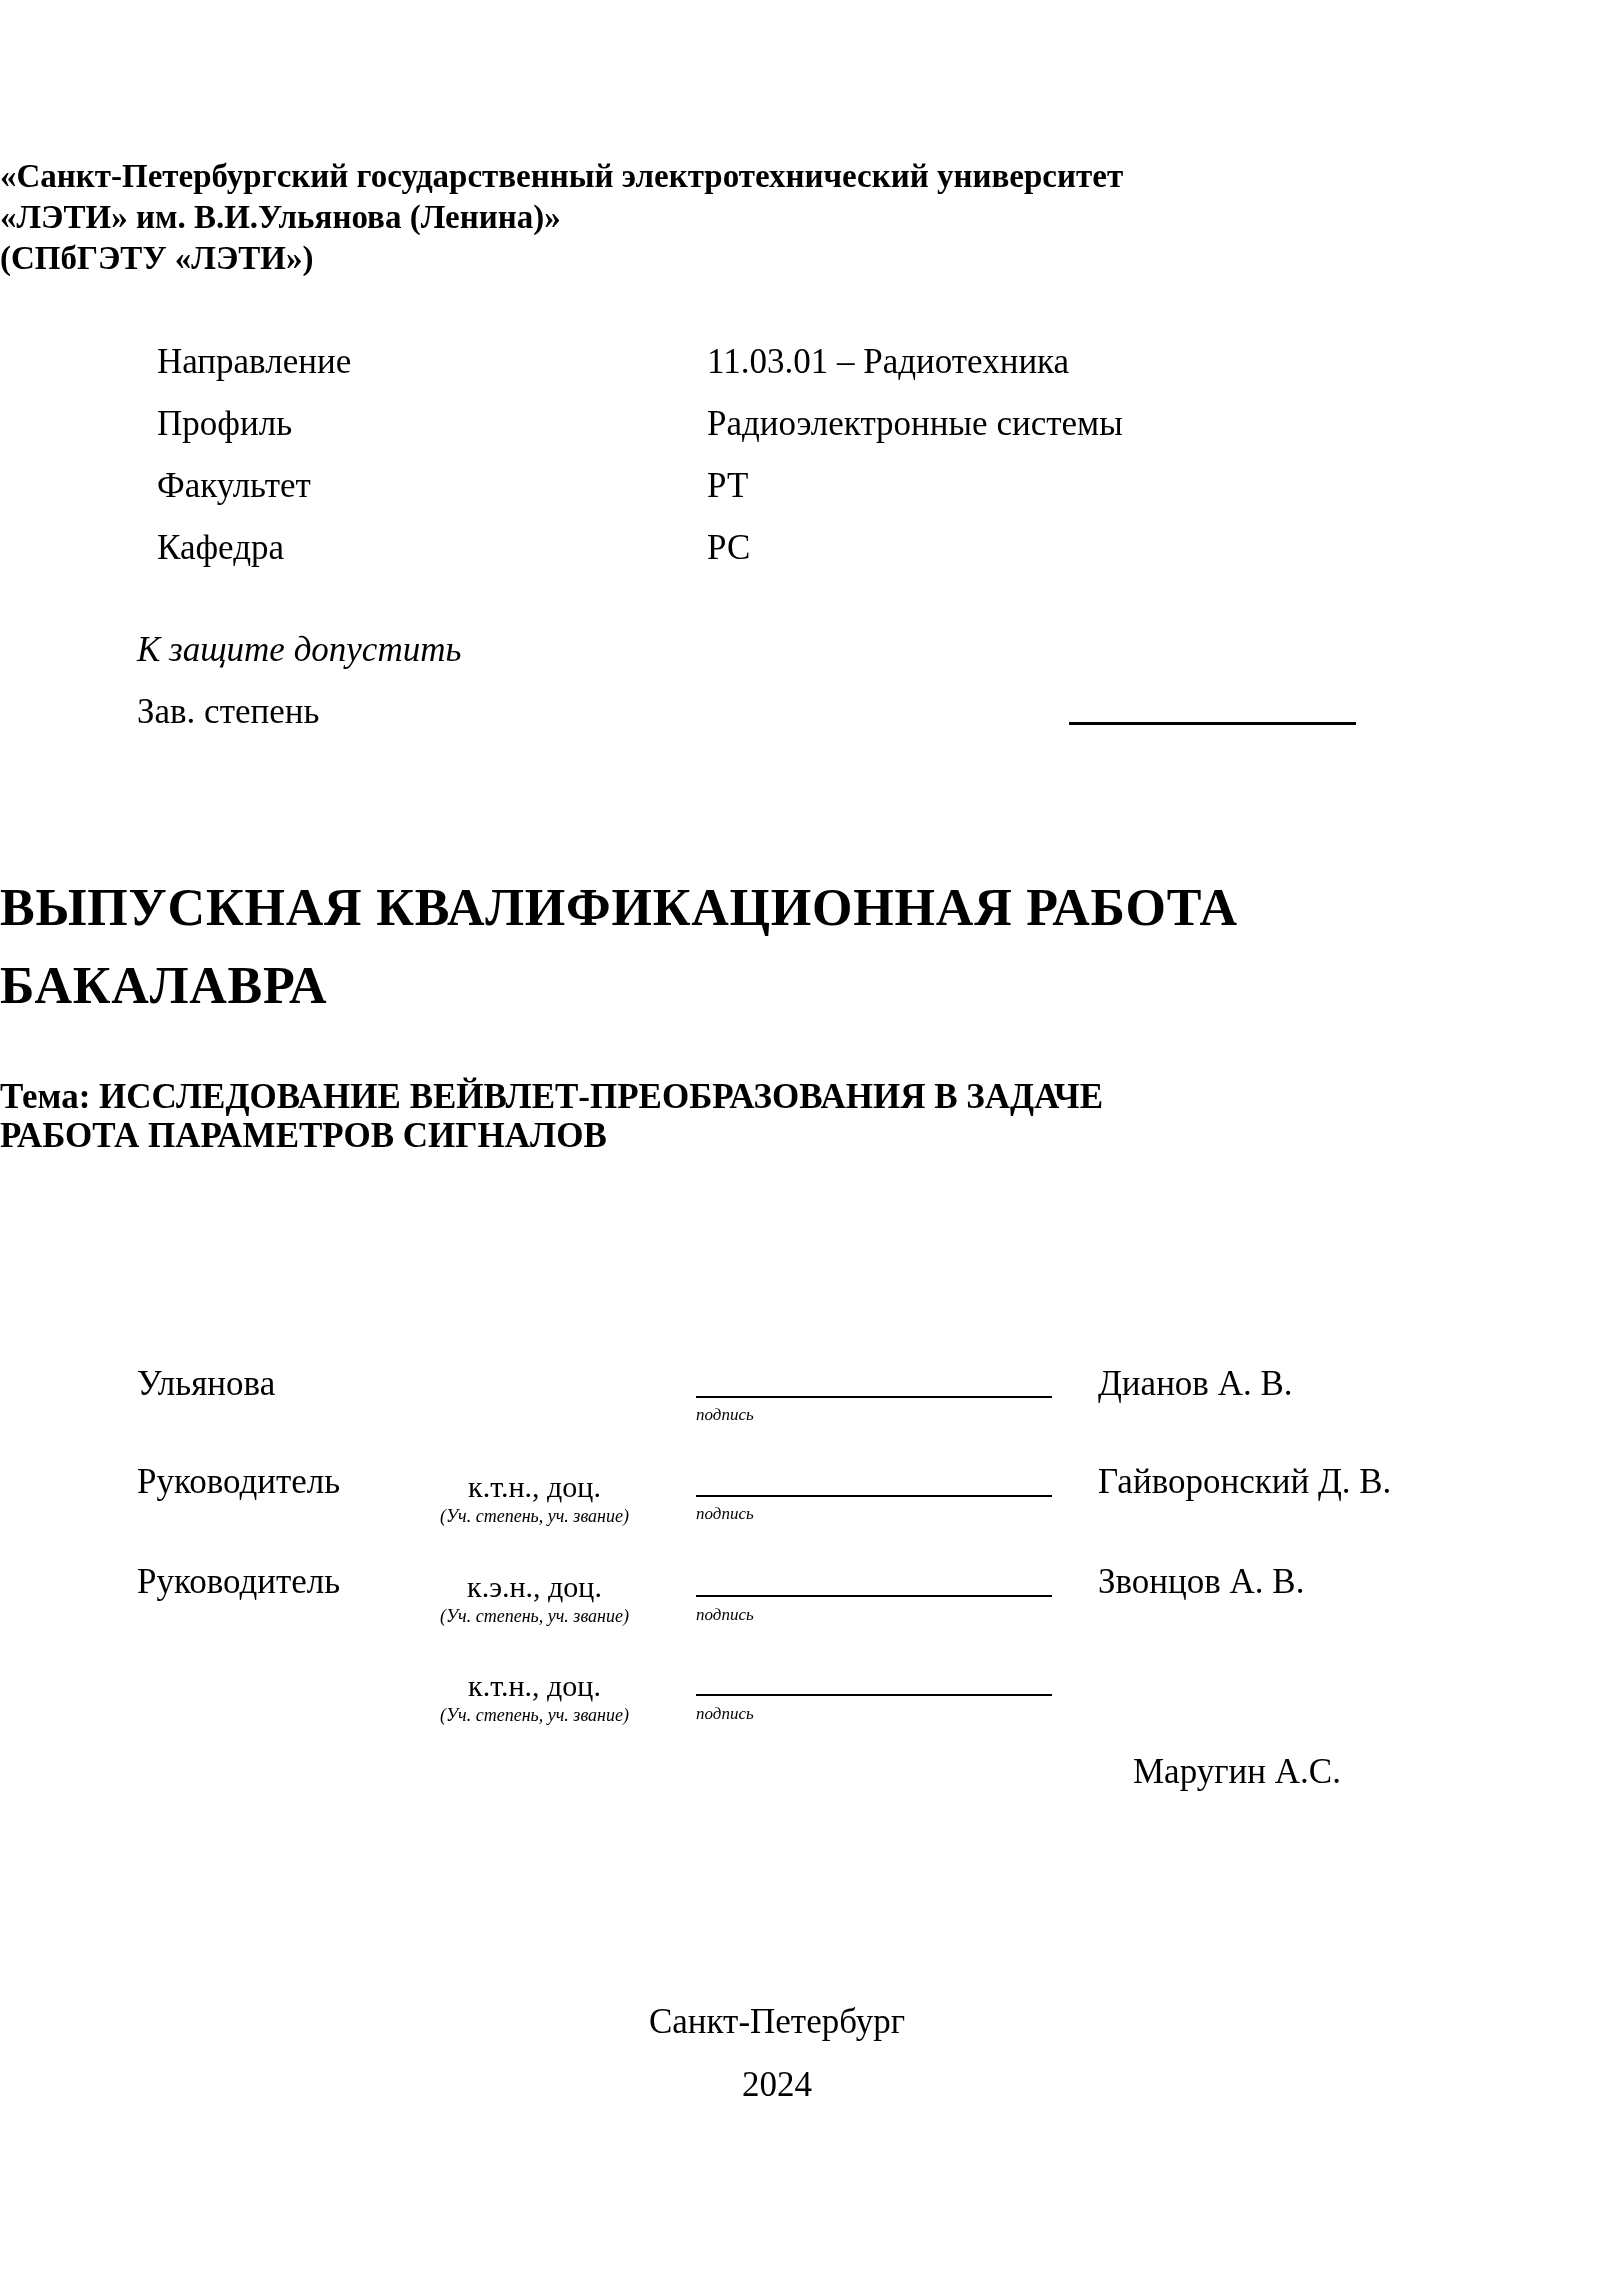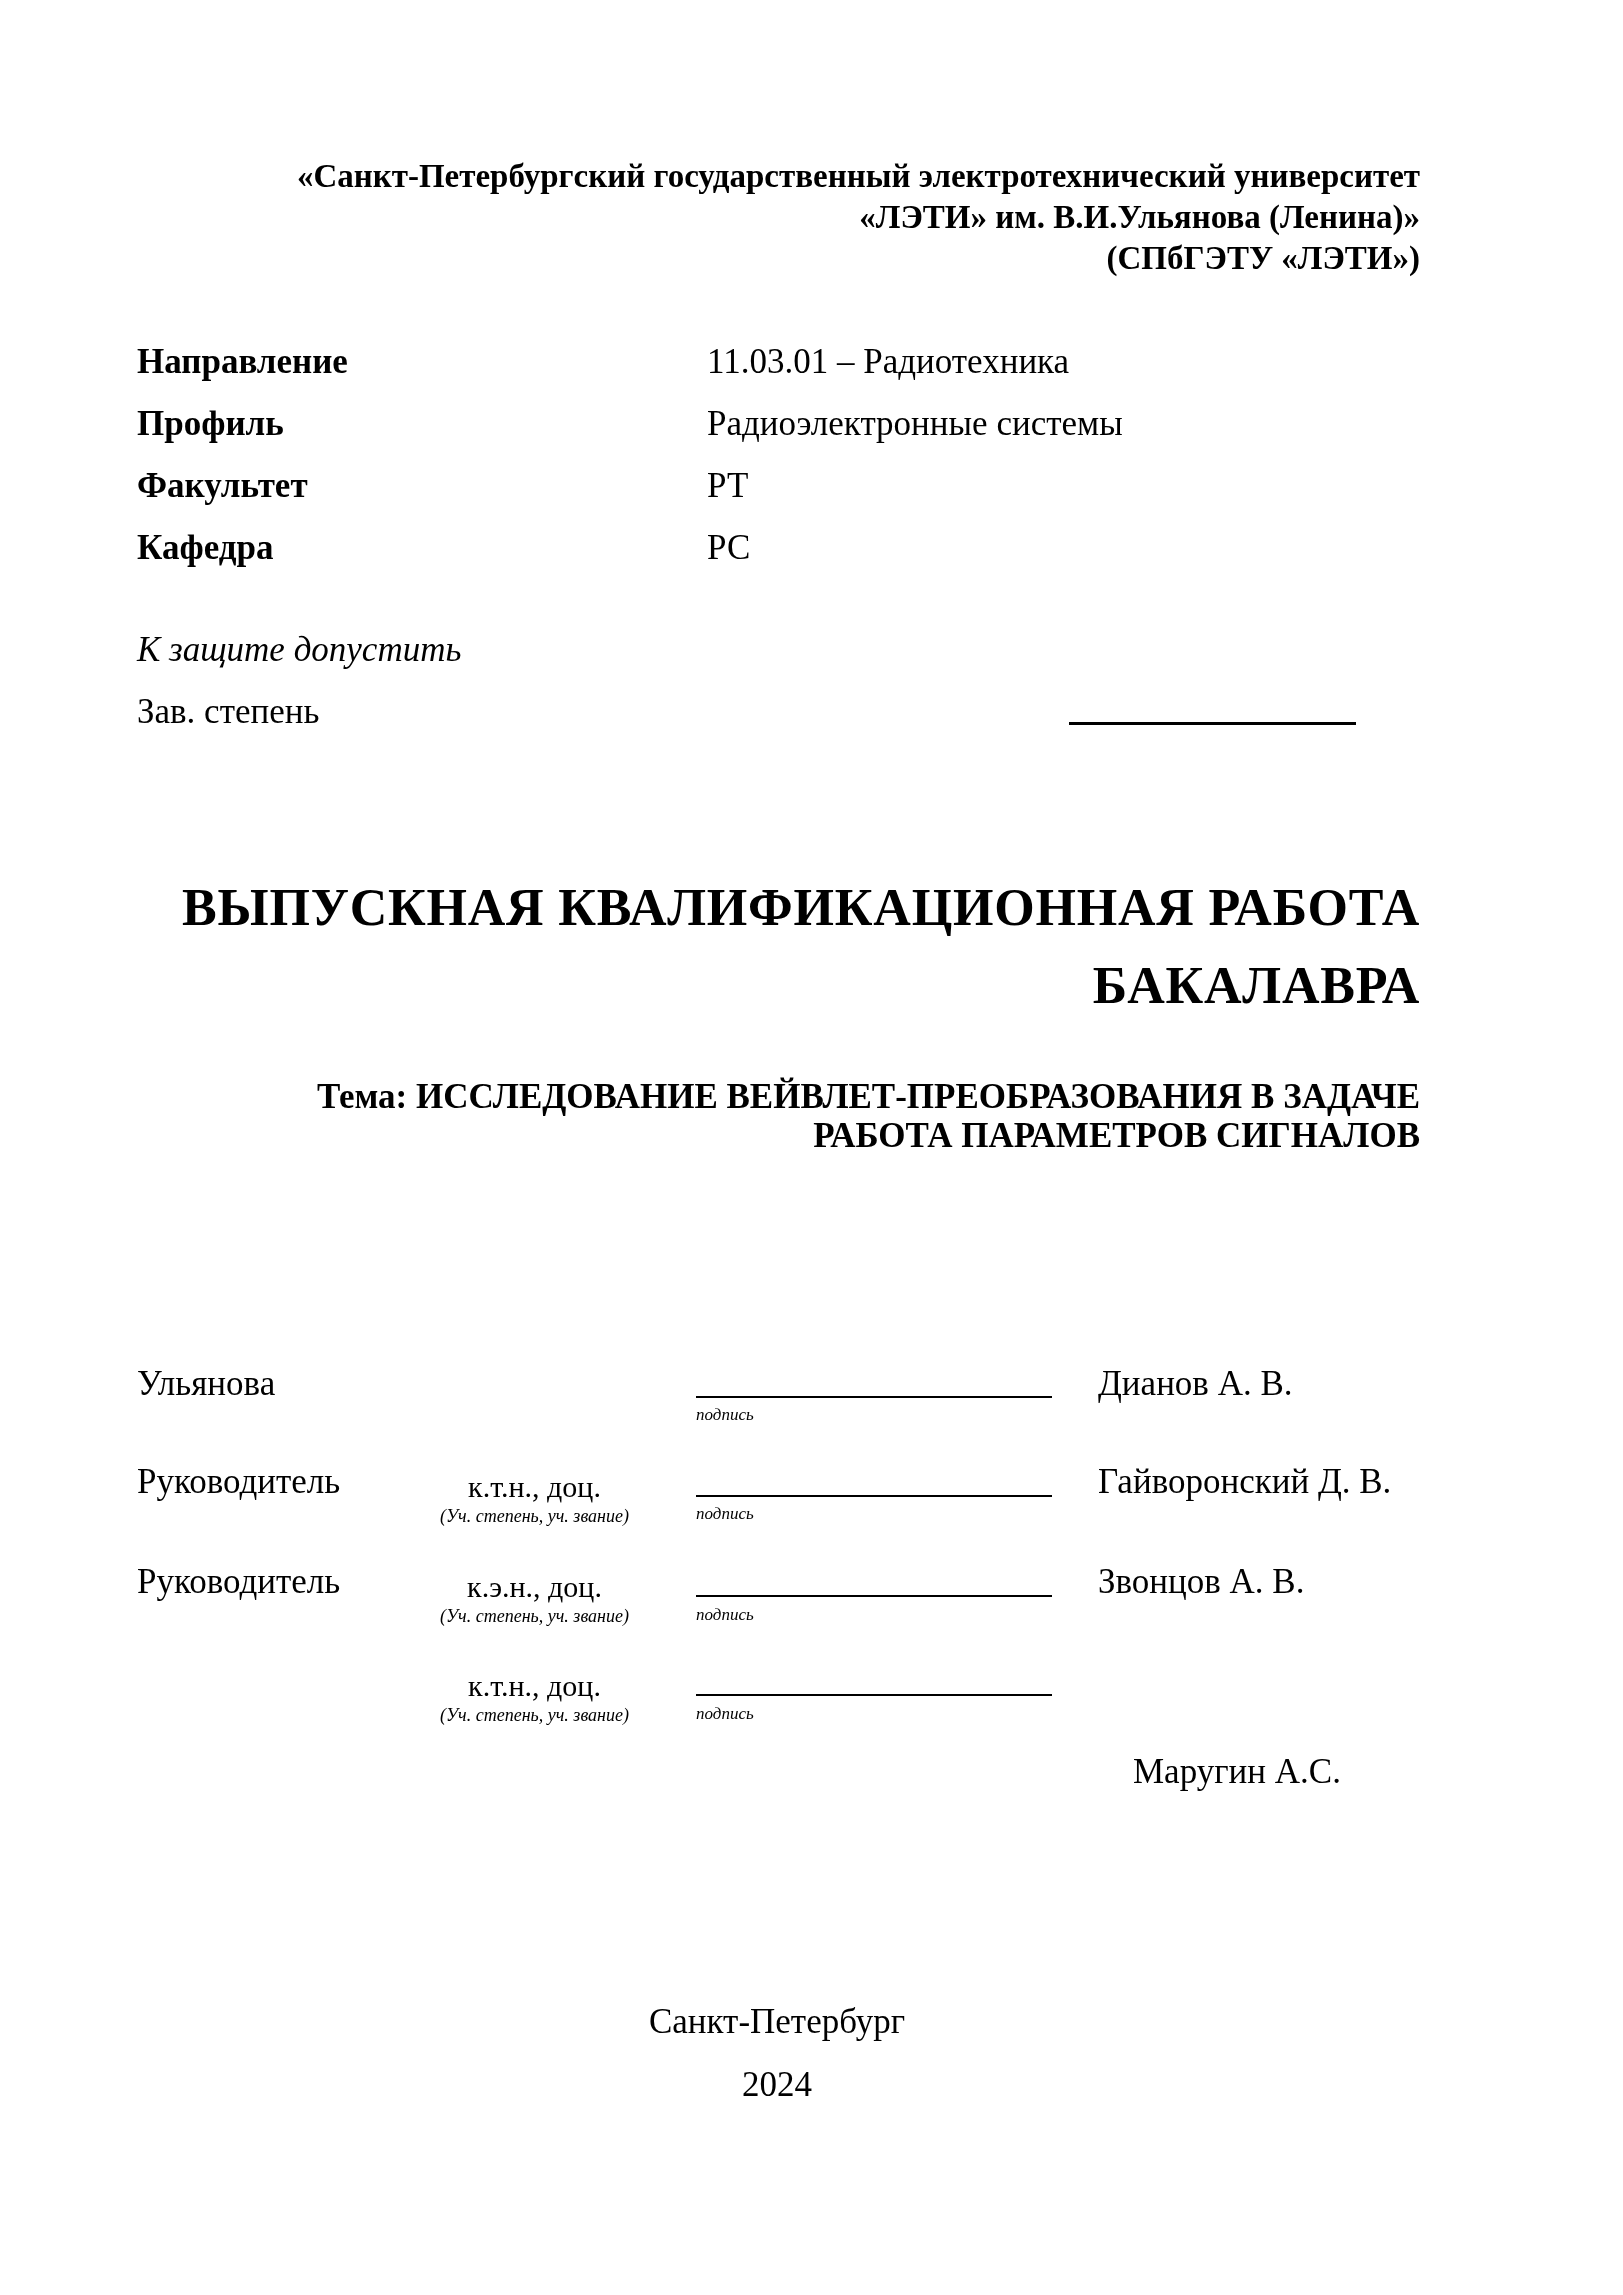--- a/index.html
+++ b/index.html
@@ -1,22 +1,22 @@
 <!DOCTYPE html>
 <html style="font-size:12.6px"><head>
   <meta charset="utf-8">
   <style>
     html, body { margin: 0; padding: 0; background: #ffffff; }
     body {
       width: 1623px; height: 2295px; position: relative; overflow: hidden;
       font-family: "Liberation Serif", "DejaVu Serif", serif; color: #000;
     }
     .abs { position: absolute; white-space: nowrap; }
-    .center { left: 0; width: 1420px; text-align: right; }
-    .b { font-weight: bold; }
+    .center { left: 0; width: 1420px; text-align: left; }
+    .b { font-weight: normal; margin-left: 20px; }
     .i { font-style: italic; }
 
     .univ { font-size: 33px; font-weight: bold; line-height: 38px; }
     .field { font-size: 35px; }
     .title { font-size: 52px; font-weight: bold; letter-spacing: 0.8px; }
     .topic { font-size: 35px; font-weight: bold; line-height: 39px; }
     .sig { font-size: 35px; }
     .deg { font-size: 30px; text-align: center; width: 283px; }
     .degcap { font-size: 18px; font-style: italic; text-align: center; width: 283px; }
     .sigline { position: absolute; height: 0; border-top: 2.4px solid #000; }

